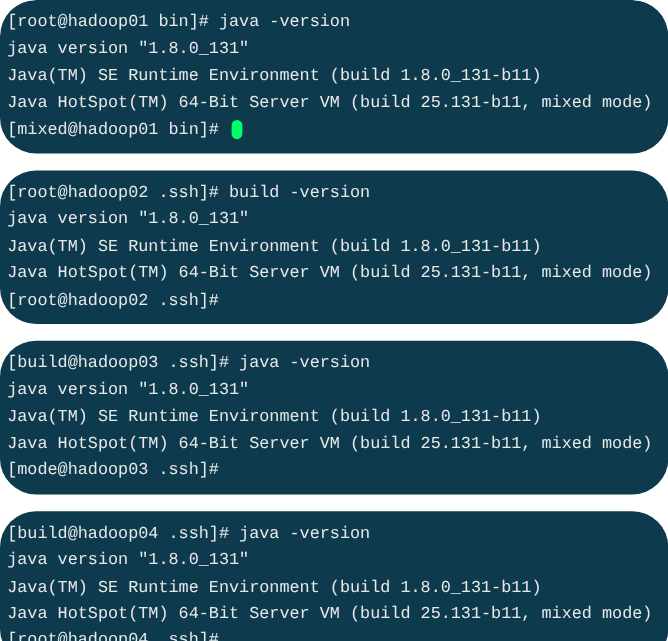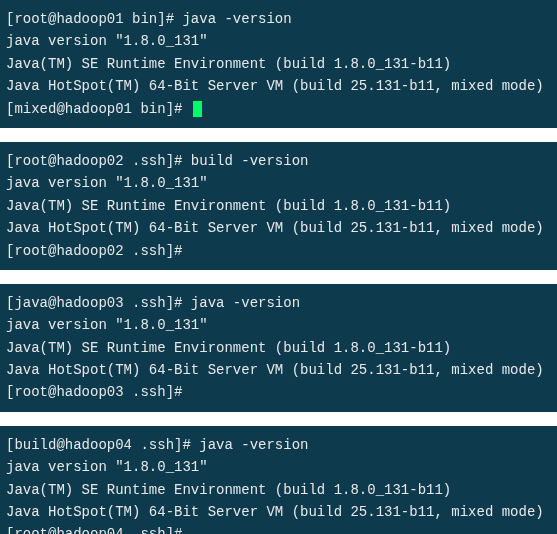--- a/index.html
+++ b/index.html
@@ -1,18 +1,19 @@
 <!DOCTYPE html>
 <html><head>
   <meta charset="utf-8">
   <style>
     * {
       margin: 0;
       padding: 0;
       box-sizing: border-box;
+      border-radius: 30px;
     }
     body {
       font-family: 'Consolas', 'Courier New', monospace;
       font-size: 14px;
       background: #ffffff;
       width: 557px;
     }
     .terminal {
       background: #0d3b4d;
       color: #e8e8e8;
@@ -46,25 +47,25 @@
 
 <div class="terminal">
   <span class="terminal-line">[root@hadoop02 .ssh]# build -version</span>
   <span class="terminal-line">java version "1.8.0_131"</span>
   <span class="terminal-line">Java(TM) SE Runtime Environment (build 1.8.0_131-b11)</span>
   <span class="terminal-line">Java HotSpot(TM) 64-Bit Server VM (build 25.131-b11, mixed mode)</span>
   <span class="terminal-line">[root@hadoop02 .ssh]#</span>
 </div>
 
 <div class="terminal">
-  <span class="terminal-line">[java@hadoop03 .ssh]# java -version</span>
+  <span class="terminal-line">[build@hadoop03 .ssh]# java -version</span>
   <span class="terminal-line">java version "1.8.0_131"</span>
   <span class="terminal-line">Java(TM) SE Runtime Environment (build 1.8.0_131-b11)</span>
   <span class="terminal-line">Java HotSpot(TM) 64-Bit Server VM (build 25.131-b11, mixed mode)</span>
-  <span class="terminal-line">[root@hadoop03 .ssh]#</span>
+  <span class="terminal-line">[mode@hadoop03 .ssh]#</span>
 </div>
 
 <div class="terminal">
   <span class="terminal-line">[build@hadoop04 .ssh]# java -version</span>
   <span class="terminal-line">java version "1.8.0_131"</span>
   <span class="terminal-line">Java(TM) SE Runtime Environment (build 1.8.0_131-b11)</span>
   <span class="terminal-line">Java HotSpot(TM) 64-Bit Server VM (build 25.131-b11, mixed mode)</span>
   <span class="terminal-line">[root@hadoop04 .ssh]#</span>
 </div>
 

